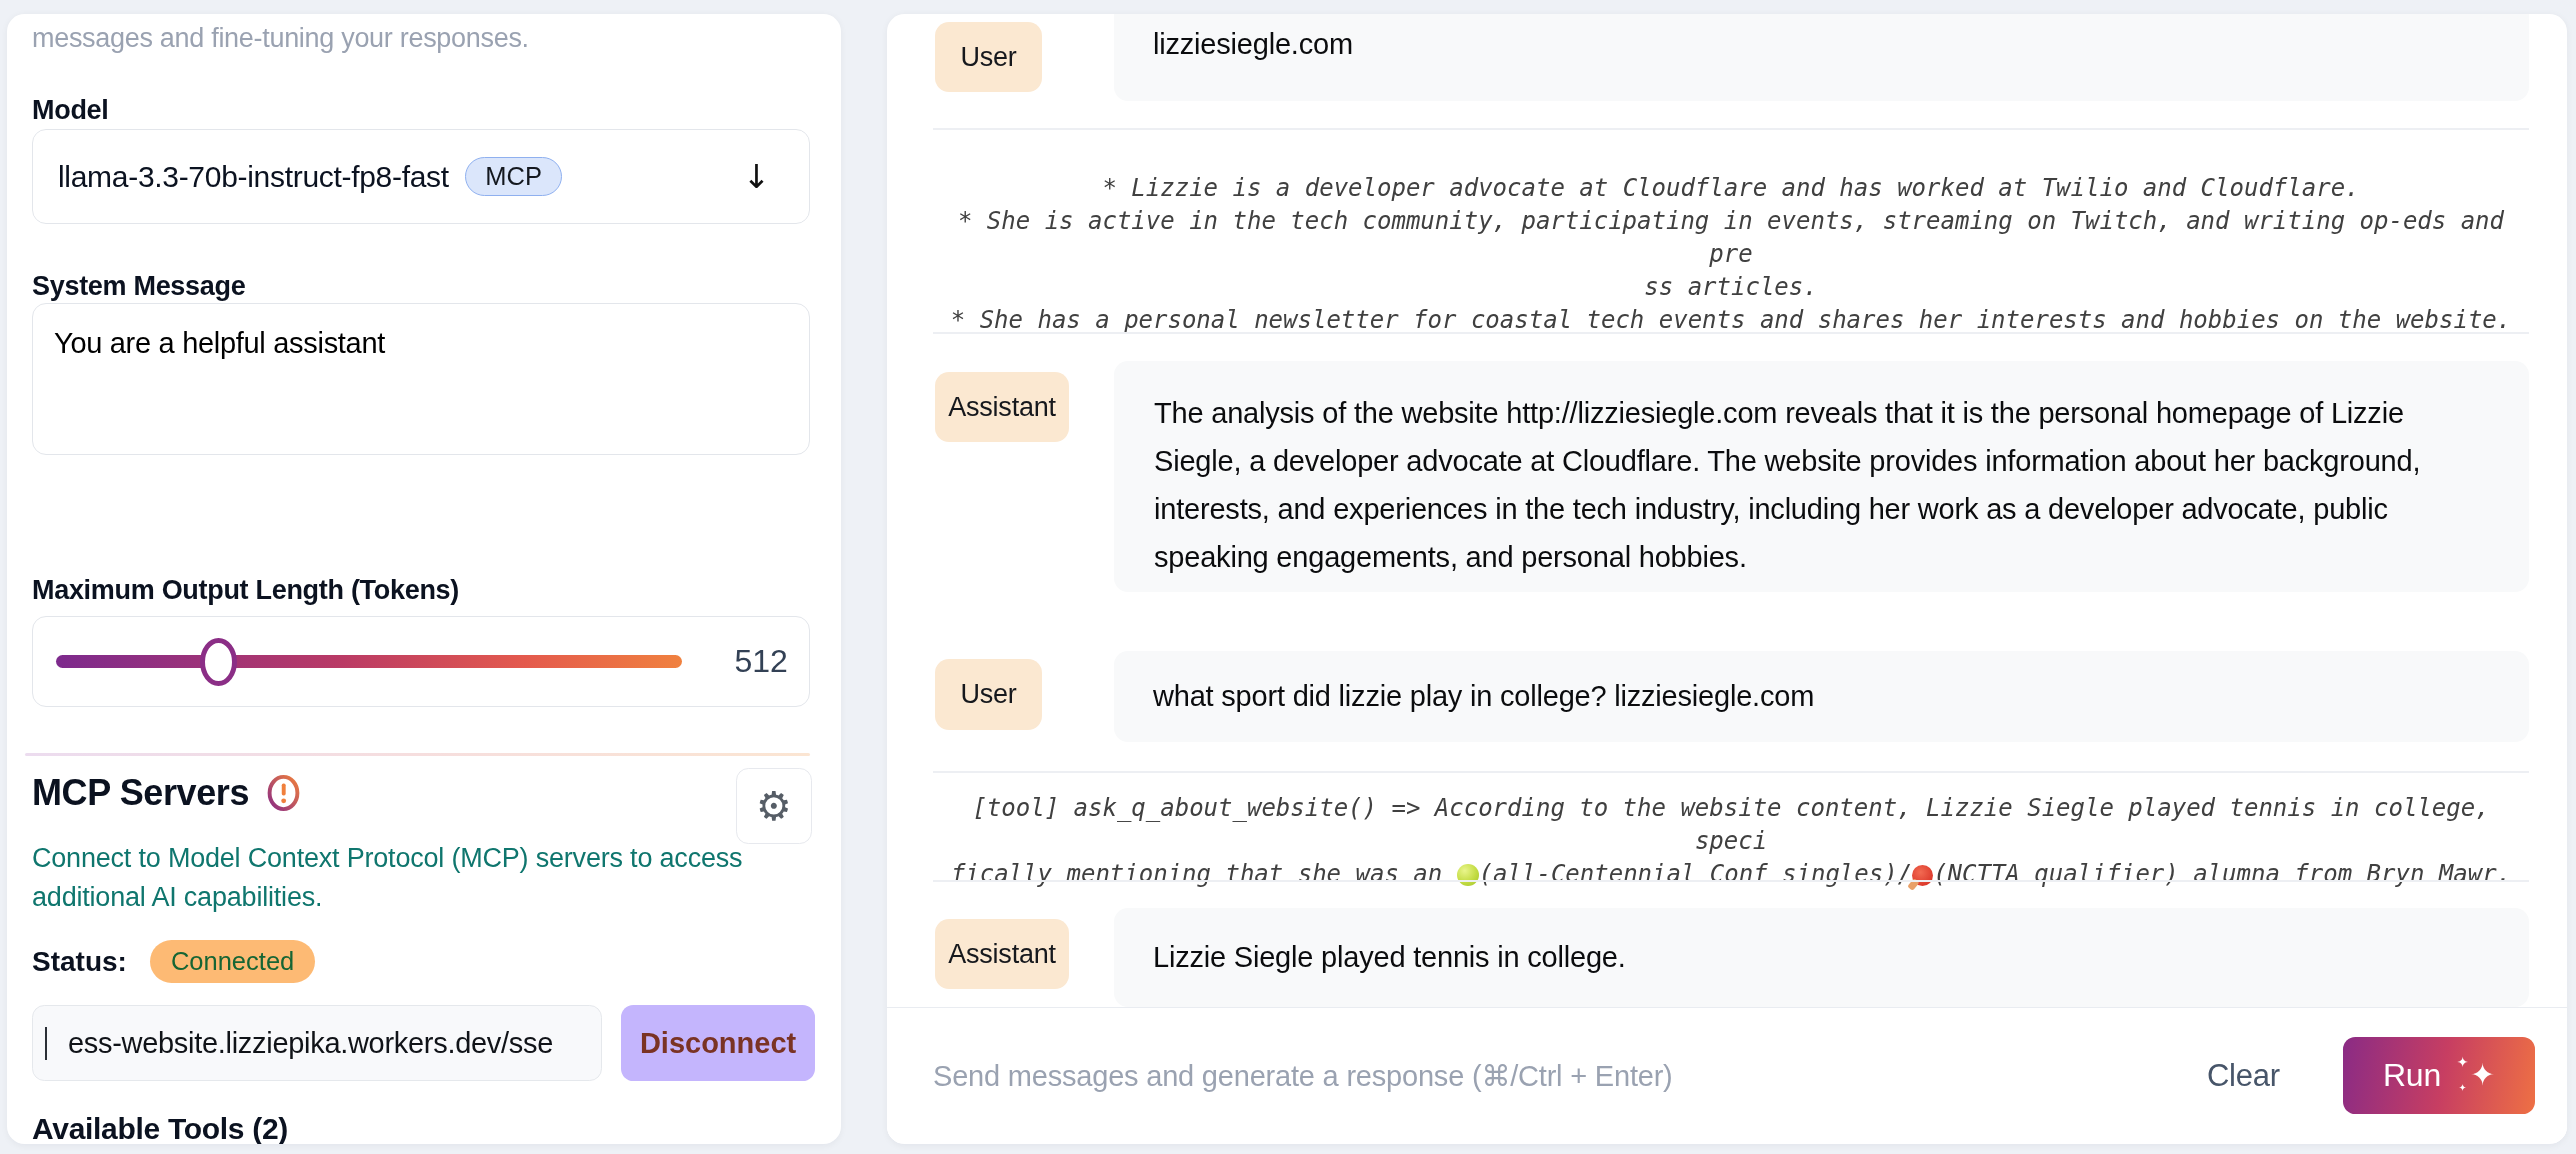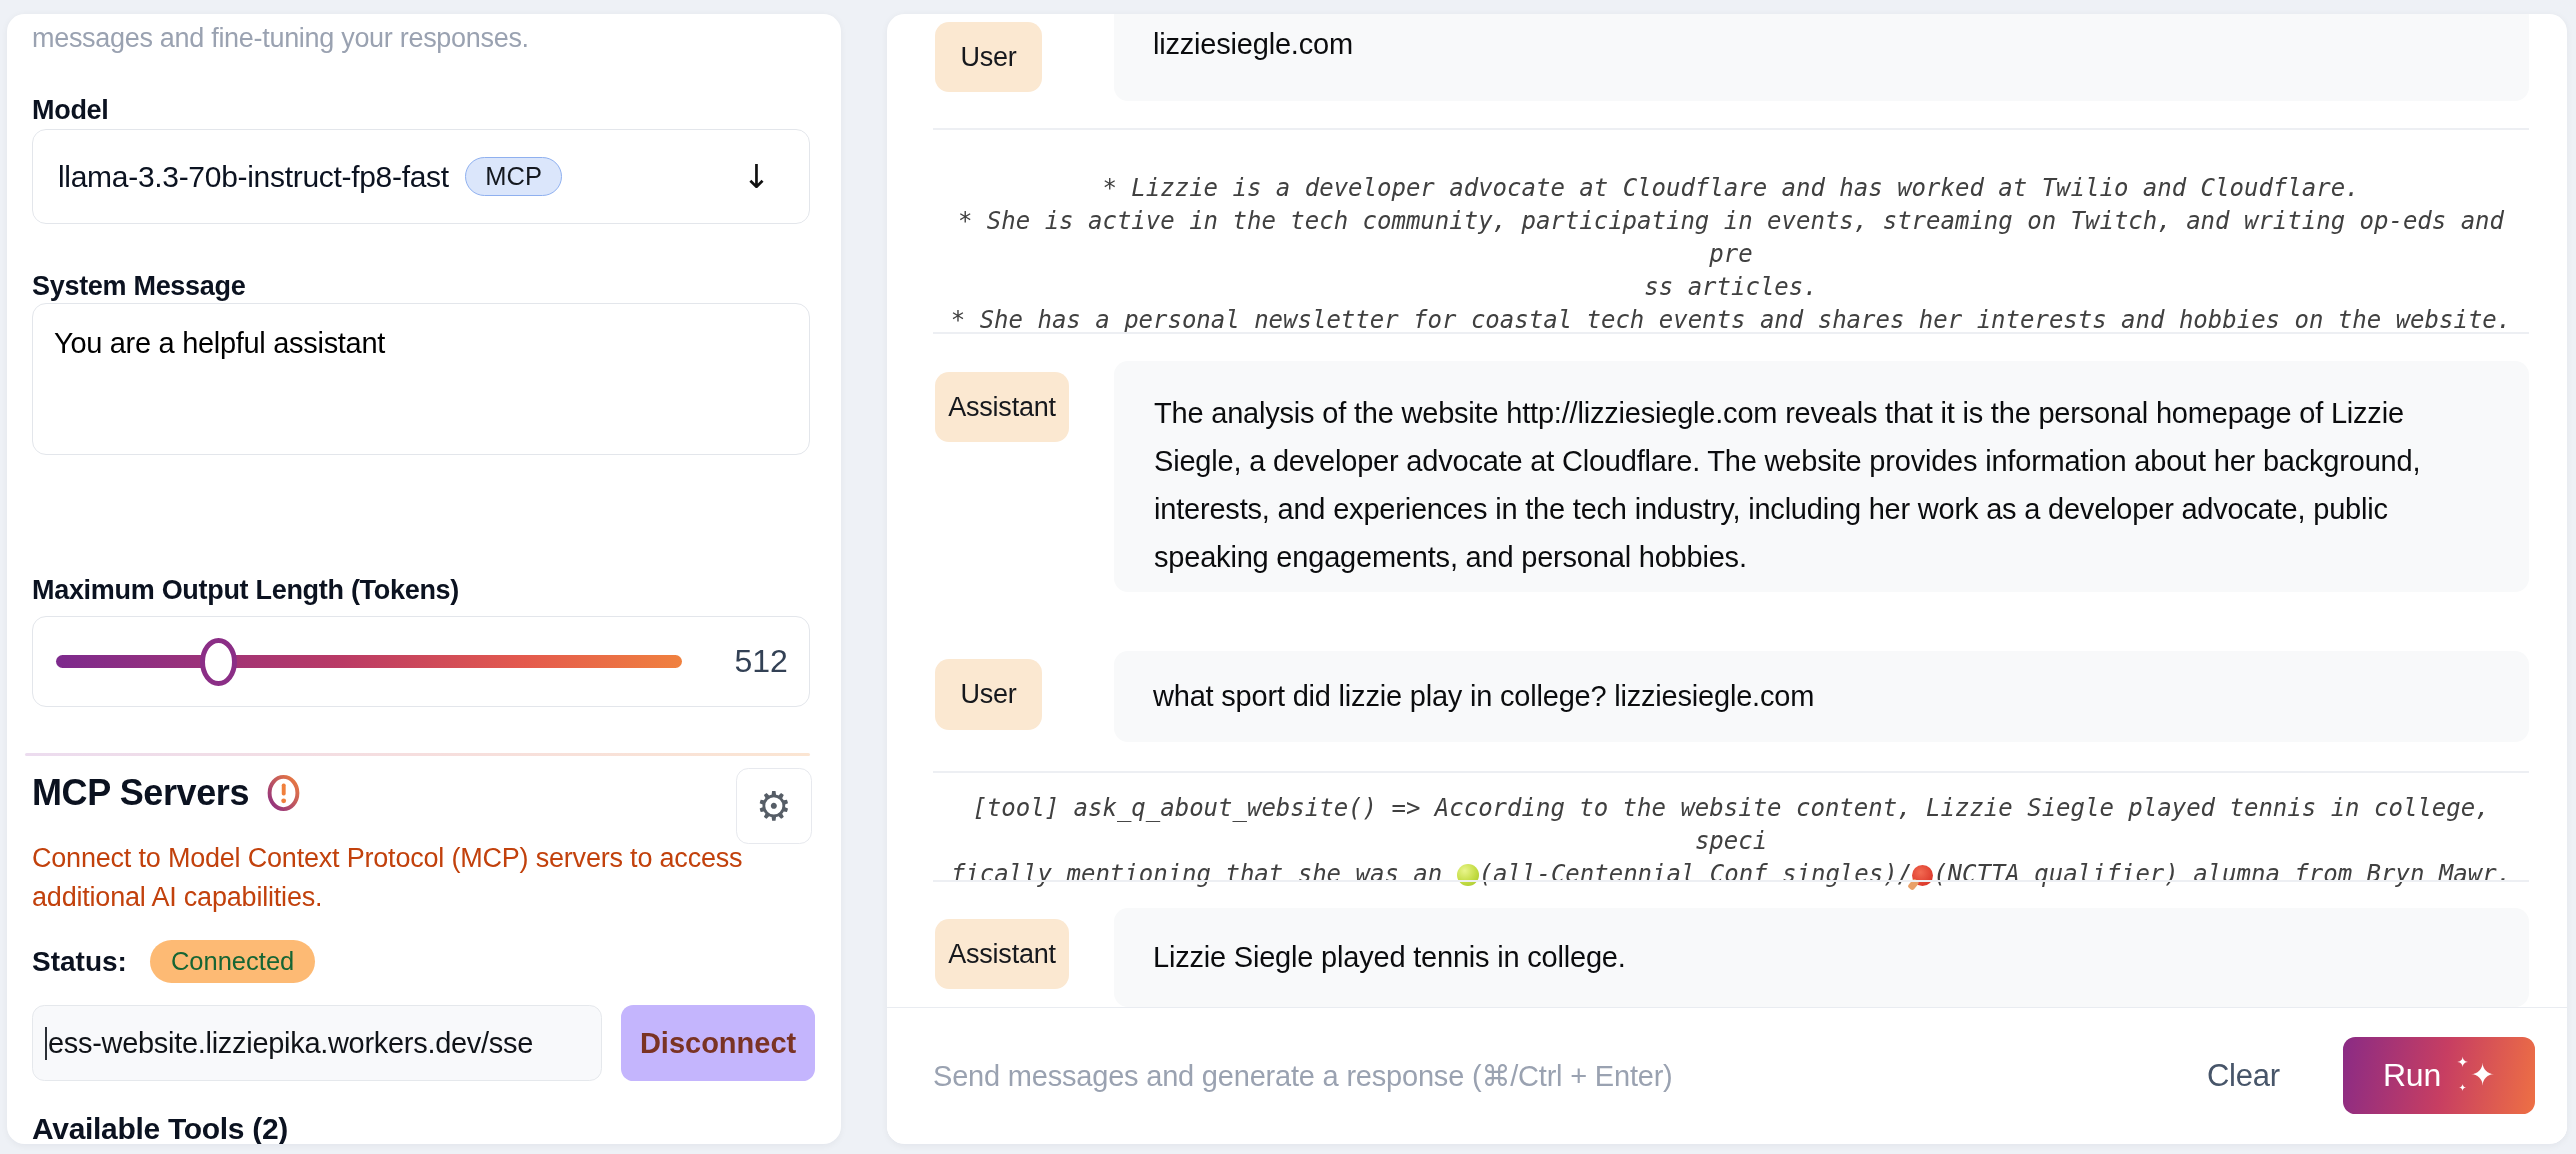--- a/index.html
+++ b/index.html
@@ -45,31 +45,31 @@
     left:17.6px; top:739px; width:785px; height:2.6px; border-radius:1.8px;
     background:linear-gradient(90deg,#ecdcef 0%,#f6dede 50%,#fbe5d2 100%);
   }
   .mcp-title-row { left:25px; top:758px; display:flex; align-items:center; gap:16px; }
   .mcp-title { font-size:36px; font-weight:700; color:#0b1220; letter-spacing:-0.4px; }
   .gear-btn {
     top:754px; left:729px; width:76px; height:76px; border:1.8px solid #e7e9ee; border-radius:12.3px;
     background:#fff; display:flex; align-items:center; justify-content:center;
   }
   .gear-glyph { font-family:"DejaVu Sans", sans-serif; font-size:40px; color:#565d66; line-height:1; }
-  .mcp-desc { left:25px; top:825px; width:748px; font-size:27px; line-height:39px; color:#c2410c; letter-spacing:-0.2px; }
+  .mcp-desc { left:25px; top:825px; width:748px; font-size:27px; line-height:39px; color:#0f766e; letter-spacing:-0.2px; }
   .status-row { left:25px; top:926px; display:flex; align-items:center; gap:23px; }
   .status-label { font-size:28px; font-weight:700; color:#0b1220; }
   .status-badge {
     background:#fdba74; color:#166534; font-size:25.5px; border-radius:879px; padding:8.8px 21px; line-height:1;
   }
   .server-row { left:25px; top:991px; width:783px; height:76px; display:flex; }
   .server-input {
     width:570px; height:76px; background:#f8f9fb; border:1.8px solid #e5e8ec; border-radius:12.3px;
     display:flex; align-items:center; padding:0 12.3px; overflow:hidden; white-space:nowrap;
-    font-size:29px; color:#101318; letter-spacing:-0.3px;
+    font-size:29px; color:#101318; letter-spacing:-0.3px;gap:20px;
   }
   .caret { display:inline-block; width:1.8px; height:33px; background:#2b2f36; margin-right:0.9px; }
   .disconnect-btn {
     margin-left:19.4px; width:194px; height:76px; background:#c4b5fd; border:none; border-radius:12.3px;
     font-size:29px; font-weight:600; color:#7a3324; display:flex; align-items:center; justify-content:center;
     font-family:"Liberation Sans", sans-serif;
   }
   .tools-label { left:25px; top:1098px; font-size:30px; font-weight:700; color:#0b1220; letter-spacing:-0.3px; }
   
   .chat { left:887px; width:1680px; }

